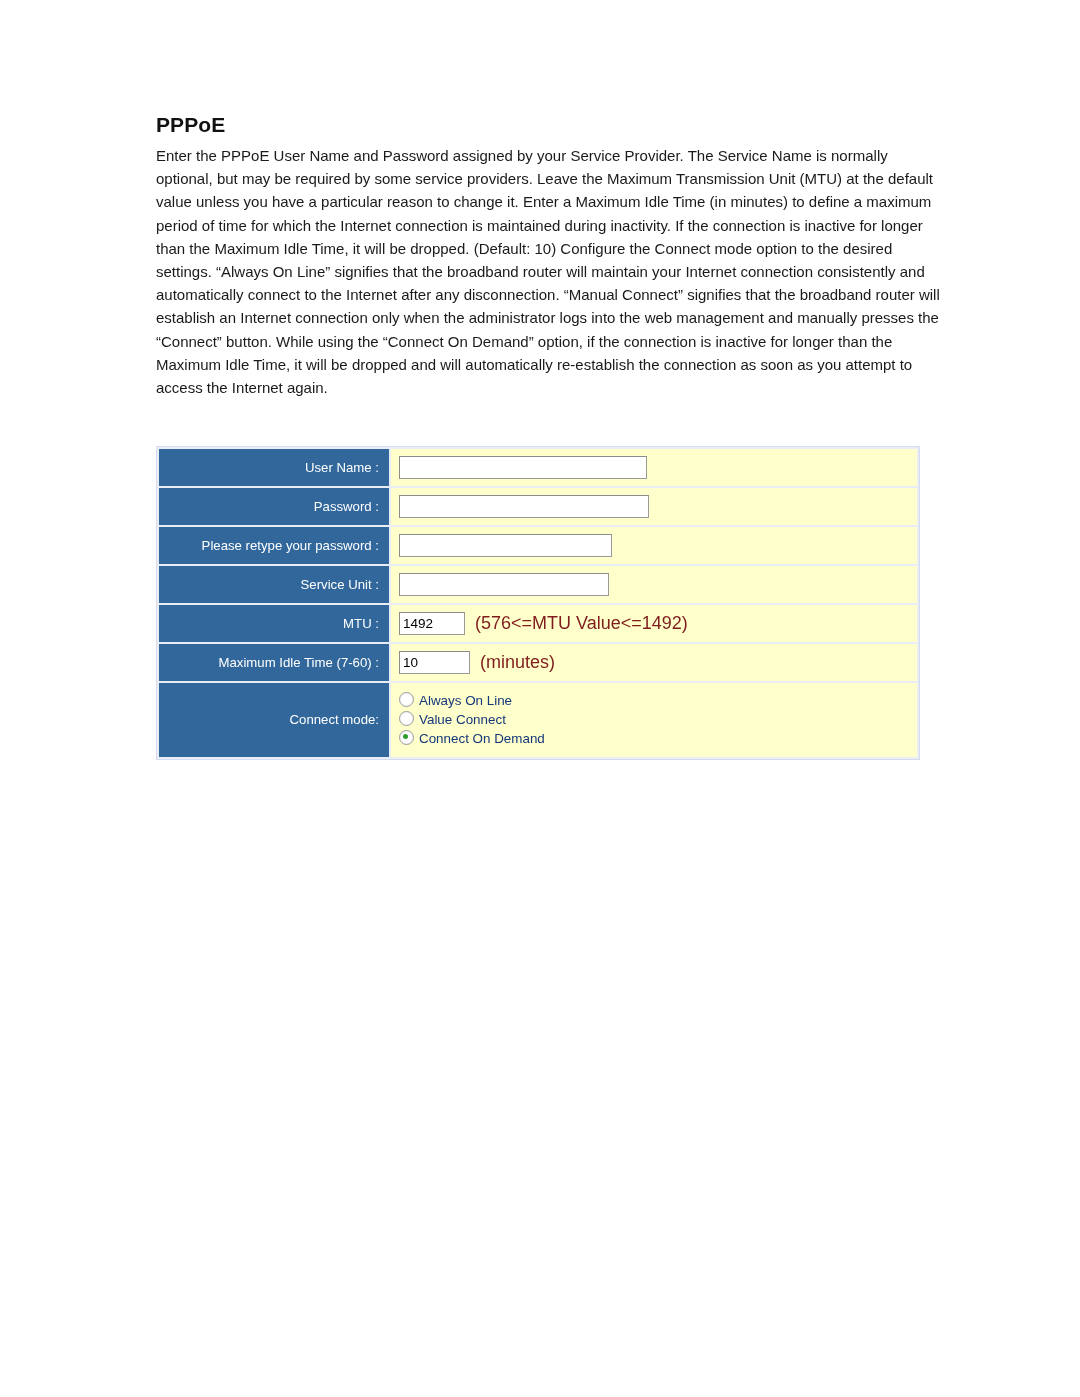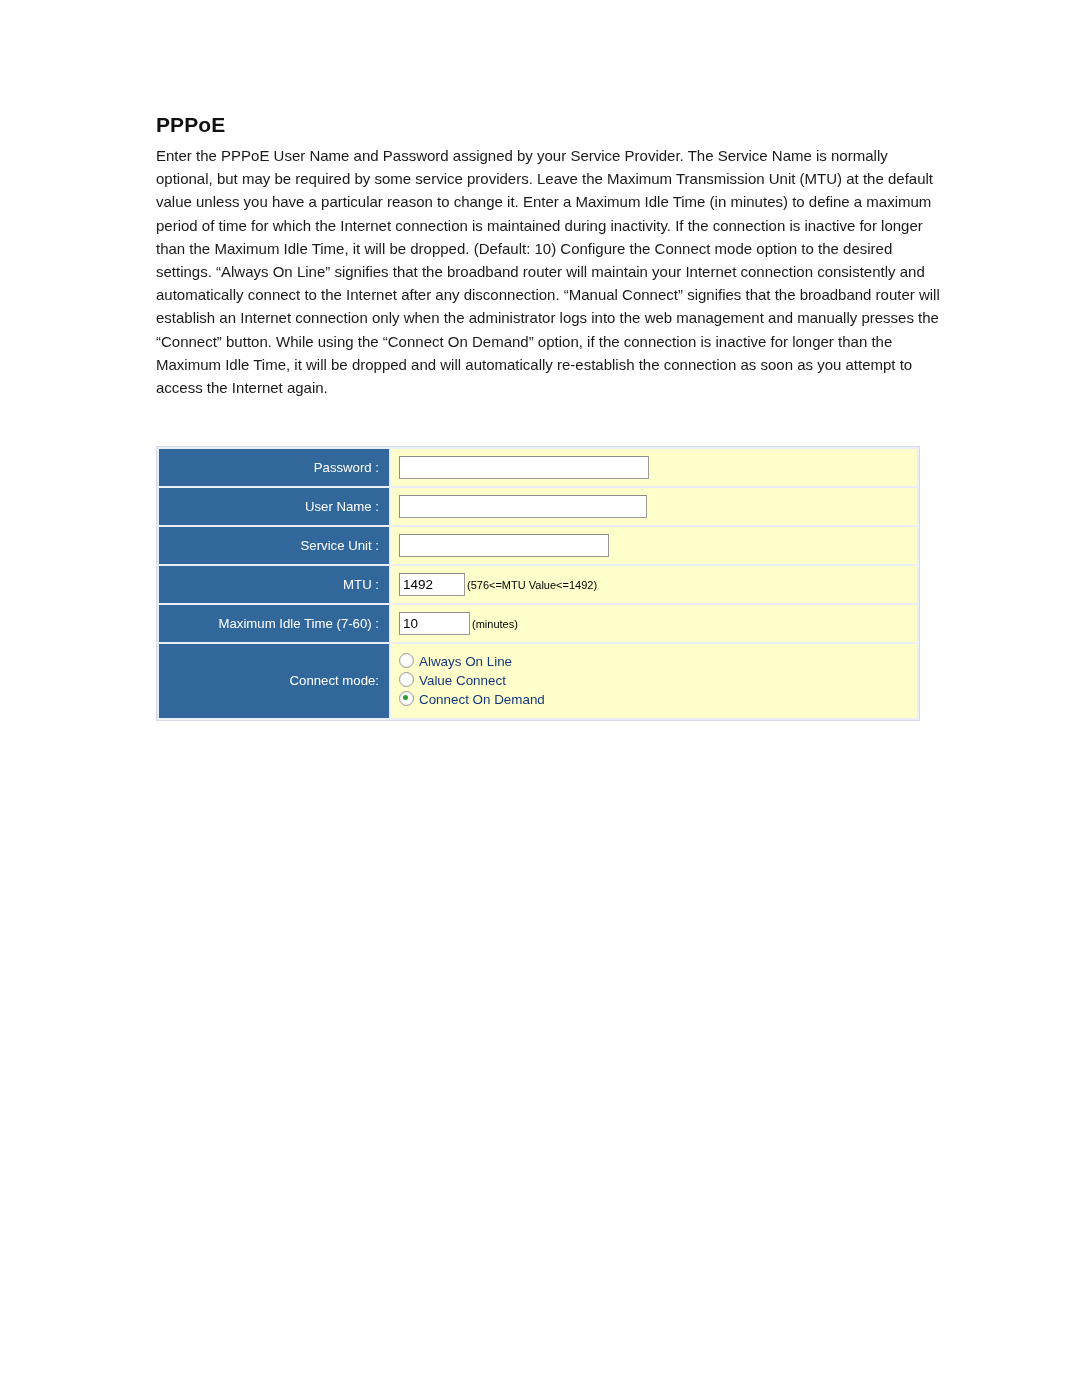--- a/index.html
+++ b/index.html
@@ -111,23 +111,23 @@
     outline: none;
   }
   .txt.w-username  { width: 248px; }
   .txt.w-password  { width: 250px; }
   .txt.w-retype    { width: 213px; }
   .txt.w-service   { width: 210px; }
   .txt.w-mtu       { width: 66px; }
   .txt.w-idle      { width: 71px; }
 
   .hint {
-    font-size: 11px;
-    color: #000000;
-    margin-left: 2px;
+    font-size: 18px;
+    color: #7f1d1d;
+    margin-left: 10px;
     white-space: nowrap;
   }
 
   .radio-field {
     flex-direction: column;
     align-items: flex-start;
     justify-content: center;
     padding: 8px 8px 9px 8px;
   }
 
@@ -172,33 +172,39 @@
 <div class="page">
 
   <div class="content">
     <h1 class="heading">PPPoE</h1>
     <p class="body-text">Enter the PPPoE User Name and Password assigned by your Service Provider. The Service Name is normally optional, but may be required by some service providers. Leave the Maximum Transmission Unit (MTU) at the default value unless you have a particular reason to change it. Enter a Maximum Idle Time (in minutes) to define a maximum period of time for which the Internet connection is maintained during inactivity. If the connection is inactive for longer than the Maximum Idle Time, it will be dropped. (Default: 10) Configure the Connect mode option to the desired settings. “Always On Line” signifies that the broadband router will maintain your Internet connection consistently and automatically connect to the Internet after any disconnection. “Manual Connect” signifies that the broadband router will establish an Internet connection only when the administrator logs into the web management and manually presses the “Connect” button. While using the “Connect On Demand” option, if the connection is inactive for longer than the Maximum Idle Time, it will be dropped and will automatically re-establish the connection as soon as you attempt to access the Internet again.</p>
   </div>
 
   <div class="form-panel">
 
     <div class="form-row">
+      <div class="row-label">User Name :</div>
+      <div class="row-field">
+        <input class="txt w-username" type="text" value="" style="">
+      </div>
+    </div>
+
+    <div class="form-row">
       <div class="row-label">Password :</div>
       <div class="row-field">
         <input class="txt w-password" type="text" value="" style="">
       </div>
     </div>
 
     <div class="form-row">
-      <div class="row-label">User Name :</div>
-      <div class="row-field">
-        <input class="txt w-username" type="text" value="" style="">
-      </div>
-    </div>
-
+      <div class="row-label">Please retype your password :</div>
+      <div class="row-field">
+        <input class="txt w-retype" type="text" value="" style="">
+      </div>
+    </div>
 
     <div class="form-row">
       <div class="row-label">Service Unit :</div>
       <div class="row-field">
         <input class="txt w-service" type="text" value="" style="">
       </div>
     </div>
 
     <div class="form-row">
       <div class="row-label">MTU :</div>

